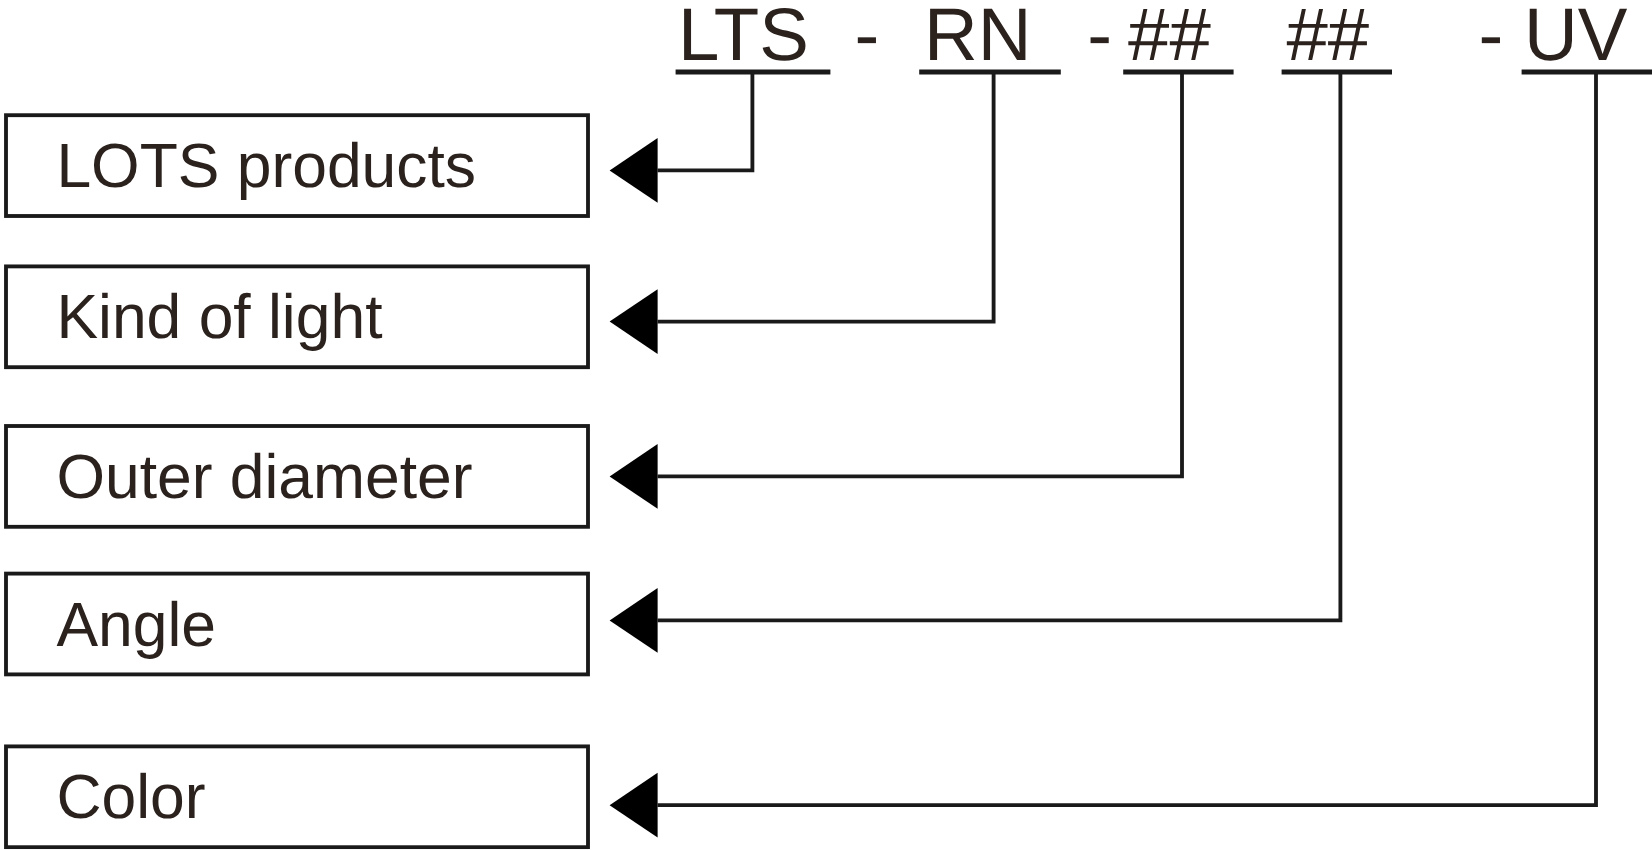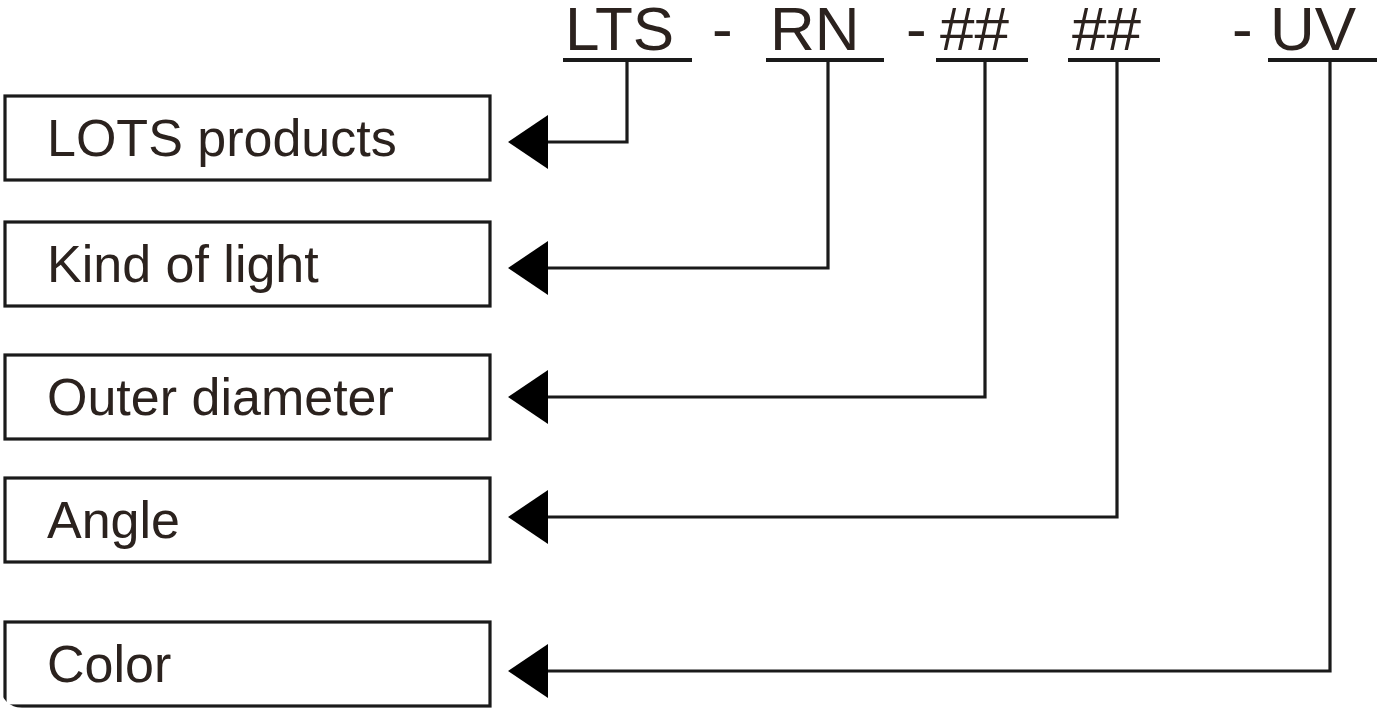--- a/index.html
+++ b/index.html
@@ -10,21 +10,20 @@
   }
   body {
     font-family: "Liberation Sans", sans-serif;
   }
   #stage {
     position: relative;
     width: 1377px;
     height: 708px;
     background: #ffffff;
     overflow: hidden;
-    border-radius: 22px;
   }
   #diagram-svg {
     position: absolute;
     left: 0;
     top: 0;
     width: 1377px;
     height: 708px;
     display: block;
   }
   .code-text {

